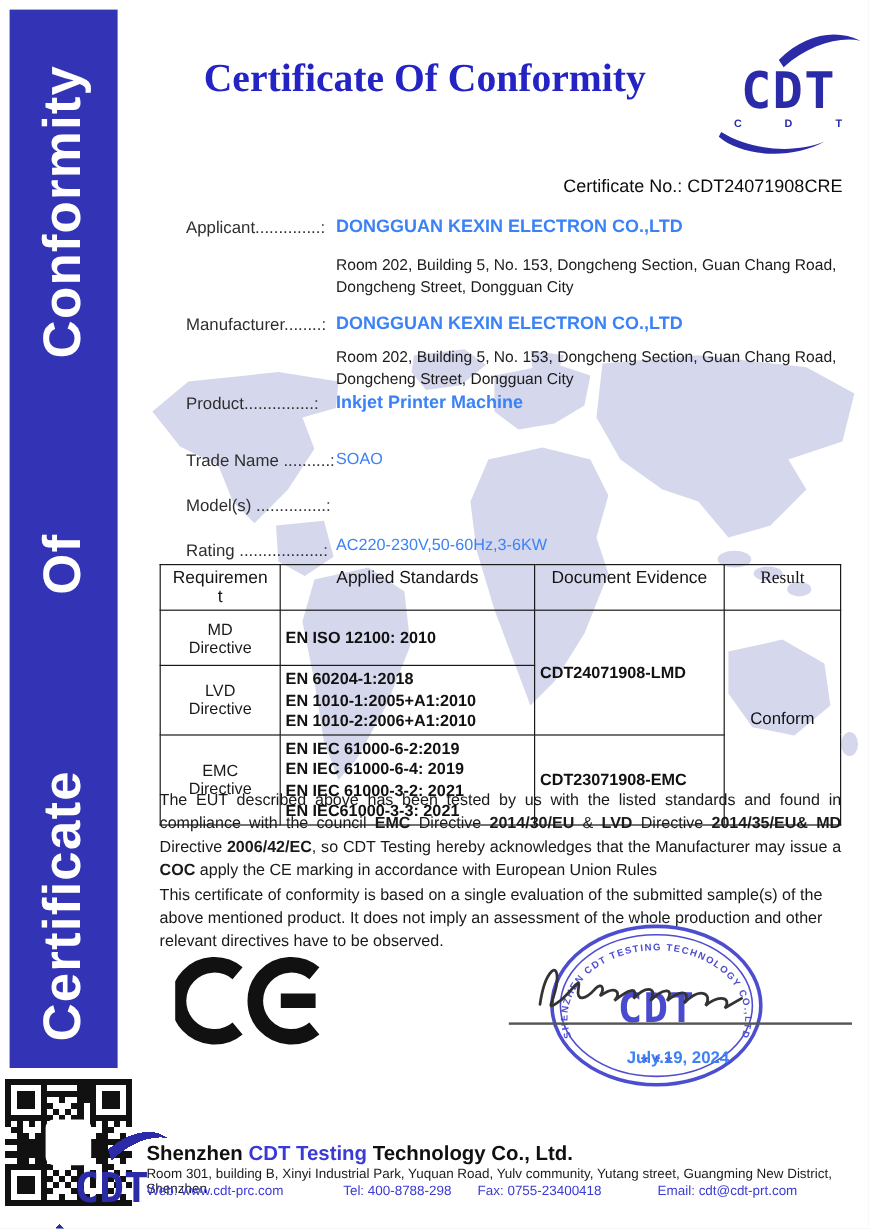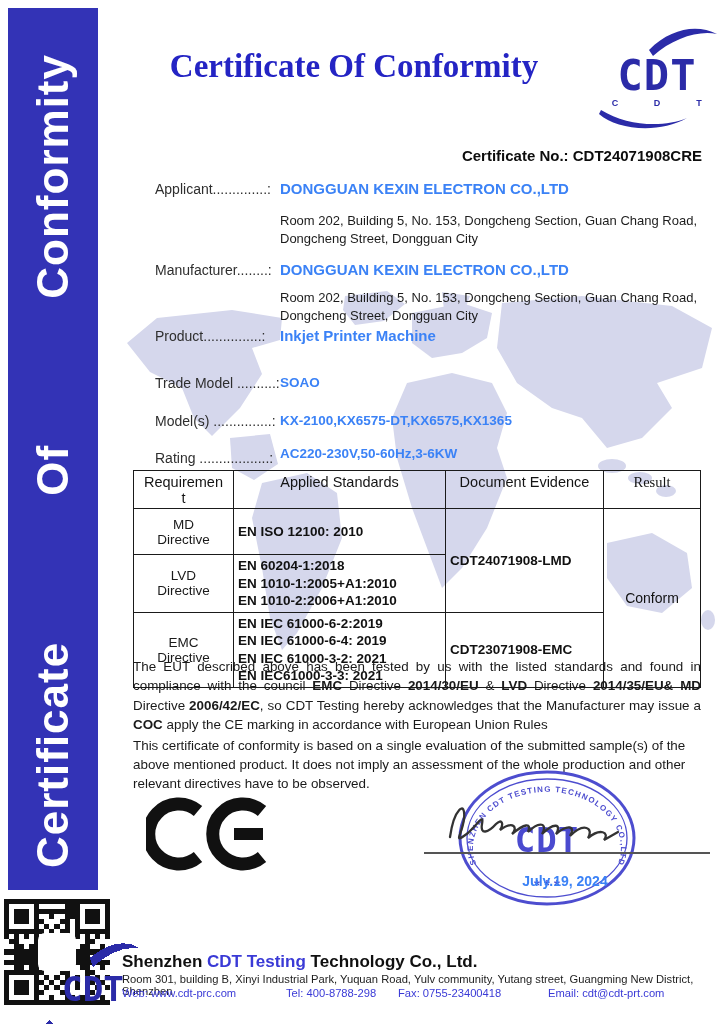--- a/index.html
+++ b/index.html
@@ -16,27 +16,27 @@
   
   .qr-wrap{position:absolute;left:2px;top:896px;width:110px;height:112px;background:#fff;}
   .qr-wrap svg{position:absolute;left:2px;top:3px;width:106px;height:106px;shape-rendering:crispEdges;}
   .qr-logo{position:absolute;left:36px;top:37px;width:38px;height:38px;background:#fff;
            border-radius:7px;display:flex;align-items:center;justify-content:center;}
   
   .doc-title{position:absolute;left:128px;top:48px;width:452px;text-align:center;
              font-family:"Liberation Serif",serif;font-weight:bold;font-size:33px;color:#2424c4;}
   .cdt-logo{position:absolute;left:593px;top:26px;width:128px;height:106px;}
   .cert-no{position:absolute;left:380px;top:147px;width:322px;text-align:right;
-           font-size:15px;font-weight:bold;color:#0d0d0d;}
+           font-size:15px;font-weight:normal;color:#0d0d0d;}
   
   .world-map{position:absolute;left:112px;top:288px;width:612px;height:385px;z-index:0;}
   
   .f-label{position:absolute;left:155px;font-size:14px;color:#2e2e2e;z-index:2;}
   .f-value{position:absolute;left:280px;font-size:15px;font-weight:bold;color:#3b82f6;z-index:2;}
-  .f-value.plain{font-weight:bold;font-size:13.5px;}
+  .f-value.plain{font-weight:normal;font-size:13.5px;}
   .f-addr{position:absolute;left:280px;width:428px;font-size:13px;line-height:1.4;color:#1c1c1c;z-index:2;}
   
   .std-table{position:absolute;left:133px;top:470px;width:567px;border-collapse:collapse;
              table-layout:fixed;z-index:2;background:transparent;}
   .std-table th,.std-table td{border:1.6px solid #1a1a1a;padding:2px 4px;background:transparent;}
   .std-table th{font-size:14.5px;font-weight:normal;color:#141414;text-align:center;vertical-align:top;padding-top:3px;}
   .th-break{display:inline-block;max-width:82px;word-break:break-all;}
   .th-serif{font-family:"Liberation Serif",serif;font-size:15px;}
   .cell-req{text-align:center;vertical-align:middle;font-size:13.5px;color:#1a1a1a;}
   .cell-std{vertical-align:middle;font-size:13.5px;font-weight:bold;padding-left:20px;line-height:1.3;}
@@ -278,25 +278,24 @@
   <div class="f-value" style="top:180px">DONGGUAN KEXIN ELECTRON CO.,LTD</div>
   <div class="f-addr" style="top:212px">Room 202, Building 5, No. 153, Dongcheng Section, Guan Chang Road, Dongcheng Street, Dongguan City</div>
 
   <div class="f-label" style="top:262px">Manufacturer........:</div>
   <div class="f-value" style="top:261px">DONGGUAN KEXIN ELECTRON CO.,LTD</div>
   <div class="f-addr" style="top:289px">Room 202, Building 5, No. 153, Dongcheng Section, Guan Chang Road, Dongcheng Street, Dongguan City</div>
 
   <div class="f-label" style="top:328px">Product...............:</div>
   <div class="f-value" style="top:327px">Inkjet Printer Machine</div>
 
-  <div class="f-label" style="top:375px">Trade Model ..........:</div>
+  <div class="f-label" style="top:375px">Trade Name ..........:</div>
   <div class="f-value plain" style="top:375px">SOAO</div>
 
   <div class="f-label" style="top:413px">Model(s) ...............:</div>
-  <div class="f-value plain" style="top:413px">KX-2100,KX6575-DT,KX6575,KX1365</div>
 
   <div class="f-label" style="top:450px">Rating ..................:</div>
   <div class="f-value plain" style="top:446px">AC220-230V,50-60Hz,3-6KW</div>
 
   <table class="std-table">
     <colgroup>
         <col style="width:100px">
         <col style="width:212px">
         <col style="width:158px">
         <col style="width:97px">

